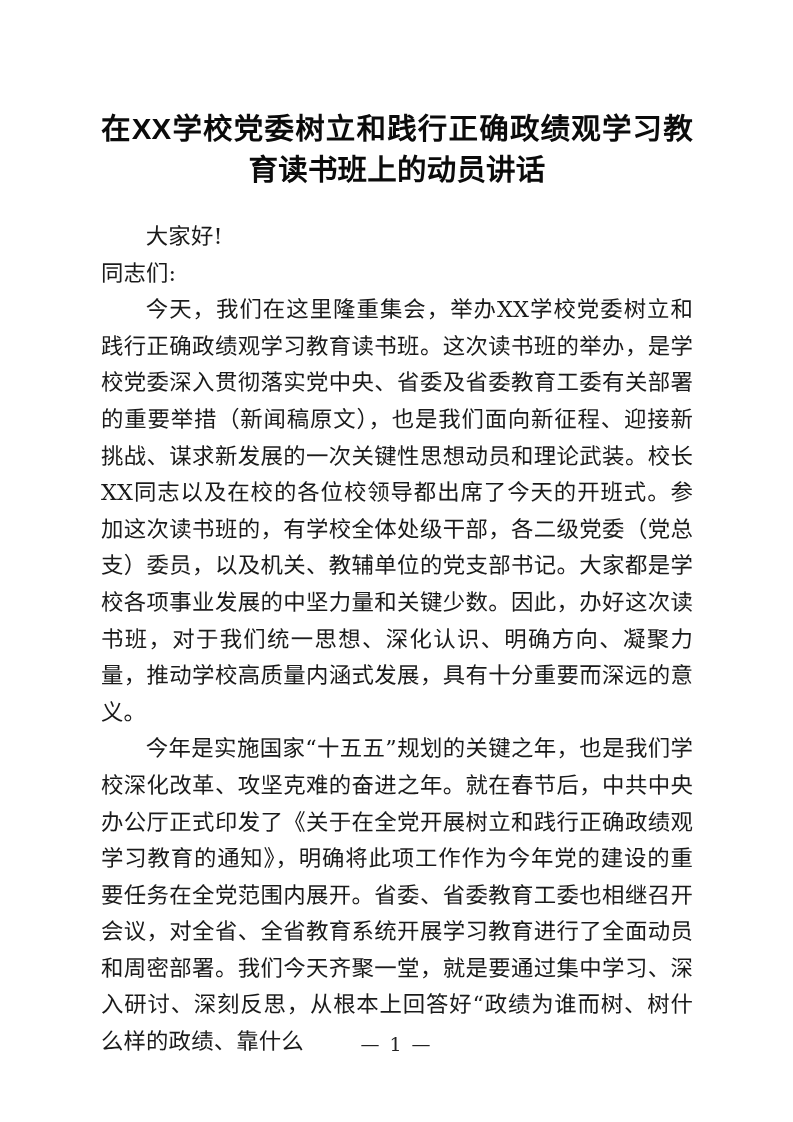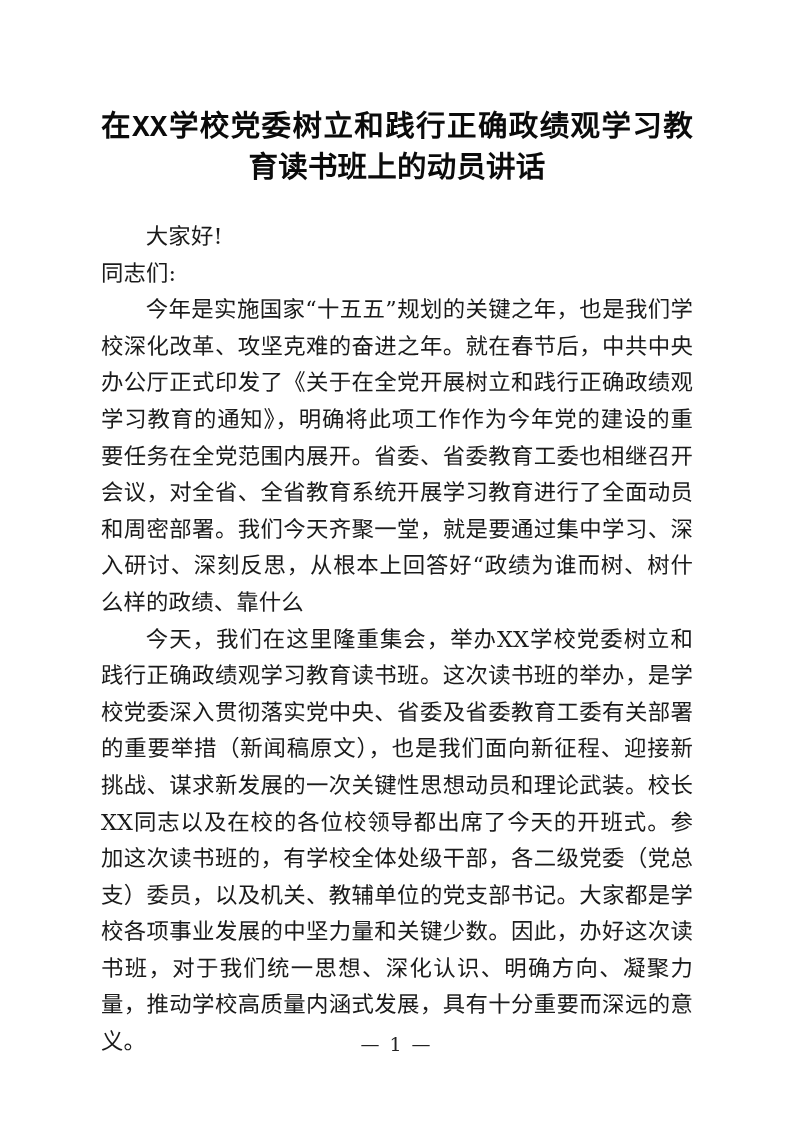--- a/index.html
+++ b/index.html
@@ -30,21 +30,21 @@
     position: absolute;
     left: 101px;
     top: 0;
     width: 592px;
   }
 
   
   .doc-title {
     margin: 0;
     padding-top: 108px;
-    font-family: Liberation Mono, monospace;
+    font-family: Liberation Sans, sans-serif;
     font-weight: 700;
     font-size: 29.5px;
     line-height: 41px;
     letter-spacing: 0.2px;
     text-align: justify;
     text-align-last: center;
     color: #0b0b0b;
     word-break: break-all;
   }
 
@@ -91,22 +91,22 @@
   <div class="content">
 
     <h1 class="doc-title">在XX学校党委树立和践行正确政绩观学习教育读书班上的动员讲话</h1>
 
     <div class="body-block">
 
       <p class="para indent">大家好!</p>
 
       <p class="para">同志们:</p>
 
+      <p class="para indent">今天，我们在这里隆重集会，举办XX学校党委树立和践行正确政绩观学习教育读书班。这次读书班的举办，是学校党委深入贯彻落实党中央、省委及省委教育工委有关部署的重要举措（新闻稿原文），也是我们面向新征程、迎接新挑战、谋求新发展的一次关键性思想动员和理论武装。校长XX同志以及在校的各位校领导都出席了今天的开班式。参加这次读书班的，有学校全体处级干部，各二级党委（党总支）委员，以及机关、教辅单位的党支部书记。大家都是学校各项事业发展的中坚力量和关键少数。因此，办好这次读书班，对于我们统一思想、深化认识、明确方向、凝聚力量，推动学校高质量内涵式发展，具有十分重要而深远的意义。</p>
+
       <p class="para indent">今年是实施国家“十五五”规划的关键之年，也是我们学校深化改革、攻坚克难的奋进之年。就在春节后，中共中央办公厅正式印发了《关于在全党开展树立和践行正确政绩观学习教育的通知》，明确将此项工作作为今年党的建设的重要任务在全党范围内展开。省委、省委教育工委也相继召开会议，对全省、全省教育系统开展学习教育进行了全面动员和周密部署。我们今天齐聚一堂，就是要通过集中学习、深入研讨、深刻反思，从根本上回答好“政绩为谁而树、树什么样的政绩、靠什么</p>
-
-      <p class="para indent">今天，我们在这里隆重集会，举办XX学校党委树立和践行正确政绩观学习教育读书班。这次读书班的举办，是学校党委深入贯彻落实党中央、省委及省委教育工委有关部署的重要举措（新闻稿原文），也是我们面向新征程、迎接新挑战、谋求新发展的一次关键性思想动员和理论武装。校长XX同志以及在校的各位校领导都出席了今天的开班式。参加这次读书班的，有学校全体处级干部，各二级党委（党总支）委员，以及机关、教辅单位的党支部书记。大家都是学校各项事业发展的中坚力量和关键少数。因此，办好这次读书班，对于我们统一思想、深化认识、明确方向、凝聚力量，推动学校高质量内涵式发展，具有十分重要而深远的意义。</p>
 
     </div>
   </div>
 
   <div class="page-footer">— 1 —</div>
 
 </div>
 
 </body></html>

